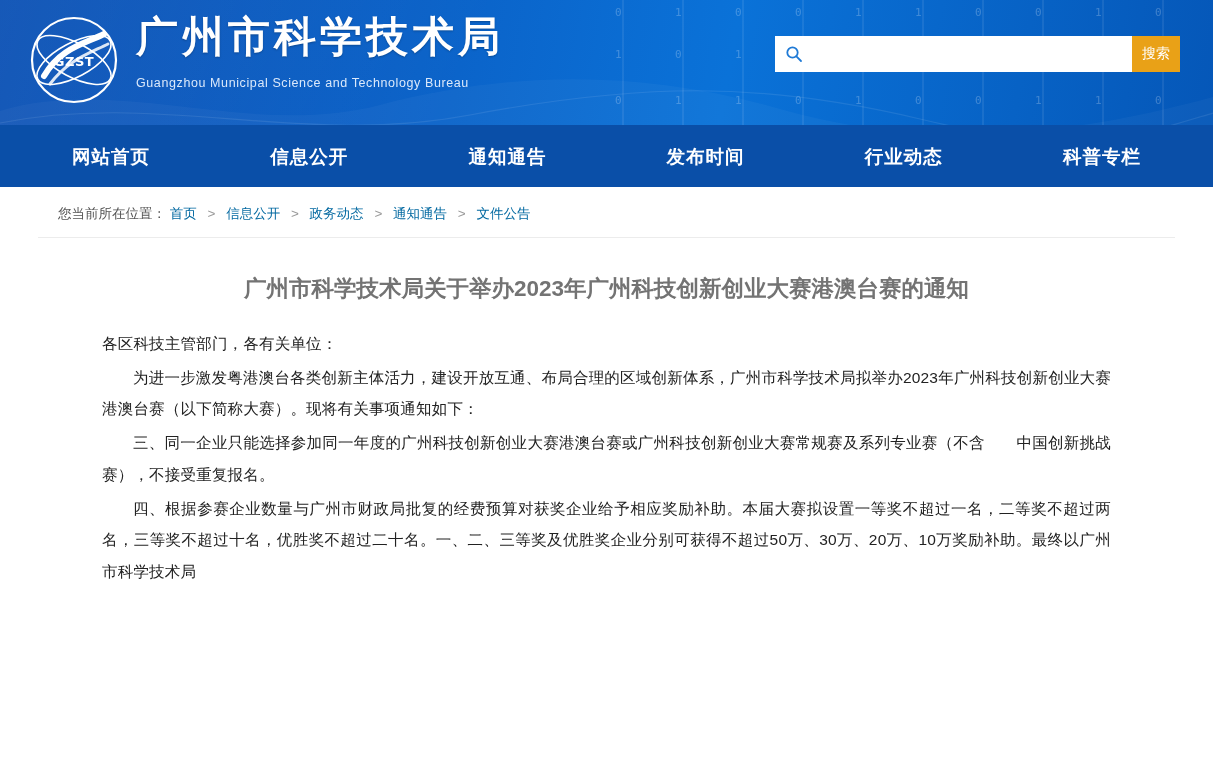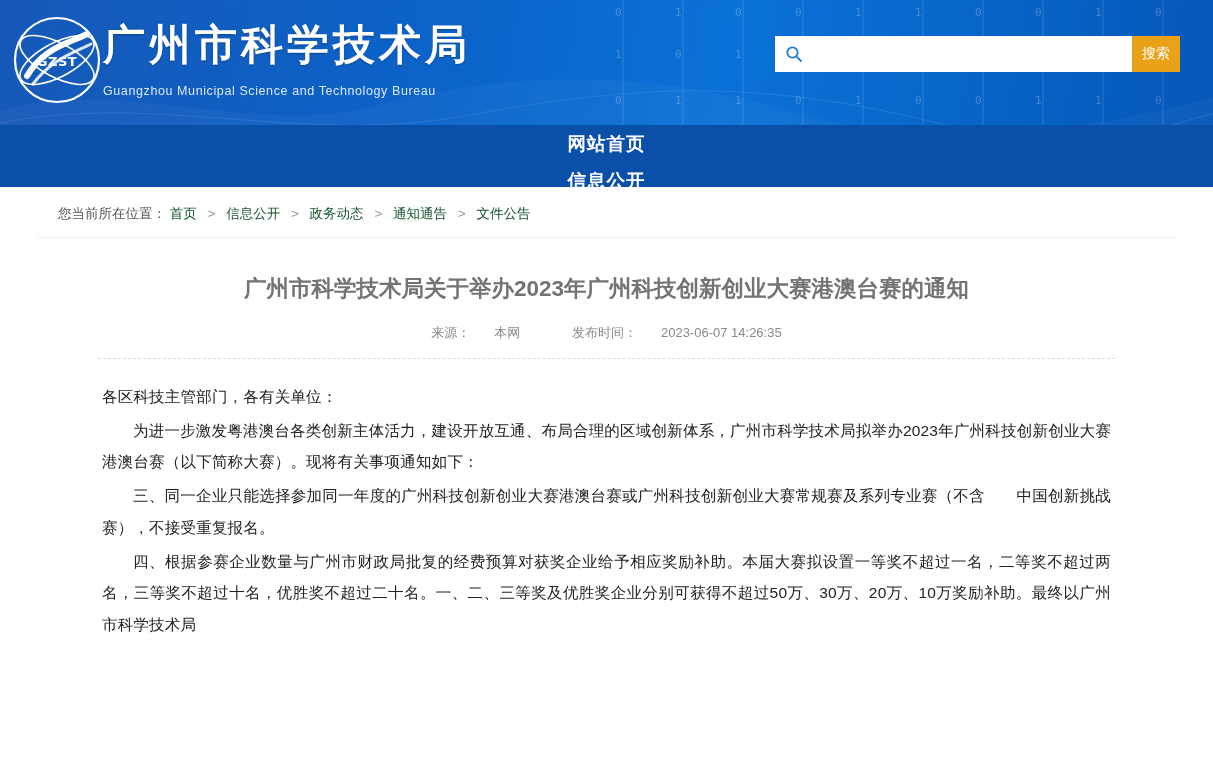--- a/index.html
+++ b/index.html
@@ -32,23 +32,23 @@
     opacity: 0.45;
   }
   .hx-wave {
     position: absolute;
     left: 0; bottom: -6px; width: 100%; height: 70px;
     opacity: 0.5;
   }
 
   .logo-wrap {
     position: absolute;
-    left: 11px; top: 14px;
+    left: 28px; top: 14px;
     display: flex;
-    align-items: center;
+    gap: 16px;
   }
   .logo-mark {
     position: relative;
     width: 92px; height: 92px;
     flex: 0 0 auto;
   }
   .logo-text-cn {
     color: #ffffff;
     font-size: 42px;
     letter-spacing: 4px;
@@ -98,21 +98,20 @@
   }
 
   
   .nav {
     height: 62px;
     background: #0a4fa8;
     display: flex;
     align-items: center;
     justify-content: space-between;
     padding: 0 60px;
-    flex-direction: column;
   }
   .nav-item {
     color: #ffffff;
     font-size: 18.5px;
     font-weight: bold;
     letter-spacing: 1px;
     cursor: pointer;
     padding: 6px 12px;
   }
 
@@ -125,21 +124,21 @@
     padding: 0 0 0 0;
   }
 
   .breadcrumb {
     padding: 18px 0 14px 20px;
     font-size: 13.5px;
     color: #555;
     border-bottom: 1px solid #ececec;
   }
   .breadcrumb .sep { color: #999; margin: 0 7px; }
-  .breadcrumb a { color: #14532d; text-decoration: none; cursor: pointer; }
+  .breadcrumb a { color: #0369a1; text-decoration: none; cursor: pointer; }
 
   .article {
     padding: 0 60px;
   }
   .article-title {
     text-align: center;
     color: #737373;
     font-size: 22.5px;
     font-weight: bold;
     line-height: 1.5;
@@ -261,24 +260,20 @@
     <a>政务动态</a>
     <span class="sep">&gt;</span>
     <a>通知通告</a>
     <span class="sep">&gt;</span>
     <a>文件公告</a>
   </div>
 
   <div class="article">
     <div class="article-title">广州市科学技术局关于举办2023年广州科技创新创业大赛港澳台赛的通知</div>
 
-    <div class="article-meta">
-      <span><span>来源：</span><span>本网</span></span>
-      <span><span>发布时间：</span><span>2023-06-07 14:26:35</span></span>
-    </div>
 
     <div class="article-body">
       <p class="para">各区科技主管部门，各有关单位：</p>
       <p class="para indent">为进一步激发粤港澳台各类创新主体活力，建设开放互通、布局合理的区域创新体系，广州市科学技术局拟举办2023年广州科技创新创业大赛港澳台赛（以下简称大赛）。现将有关事项通知如下：</p>
       <p class="para indent">三、同一企业只能选择参加同一年度的广州科技创新创业大赛港澳台赛或广州科技创新创业大赛常规赛及系列专业赛（不含　　中国创新挑战赛），不接受重复报名。</p>
       <p class="para indent">四、根据参赛企业数量与广州市财政局批复的经费预算对获奖企业给予相应奖励补助。本届大赛拟设置一等奖不超过一名，二等奖不超过两名，三等奖不超过十名，优胜奖不超过二十名。一、二、三等奖及优胜奖企业分别可获得不超过50万、30万、20万、10万奖励补助。最终以广州市科学技术局</p>
     </div>
   </div>
 </div>
 

